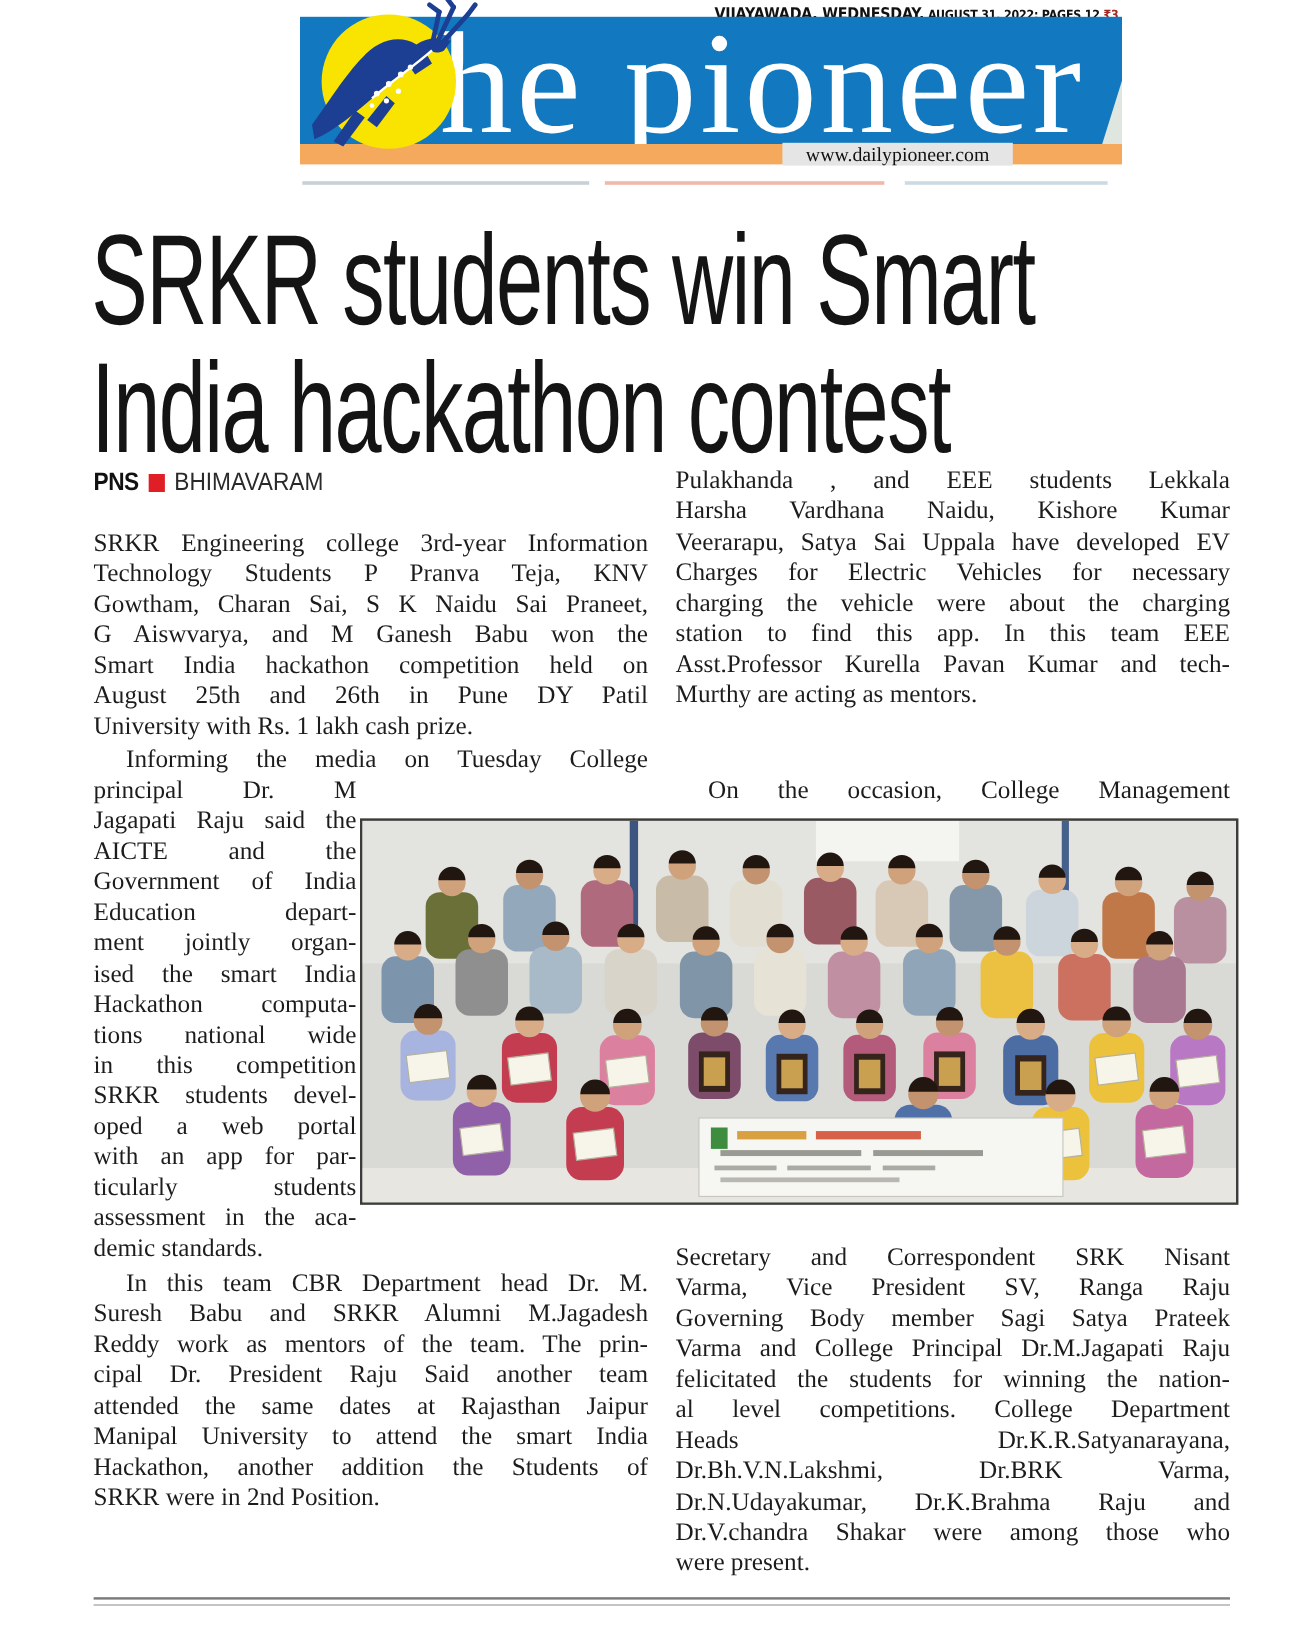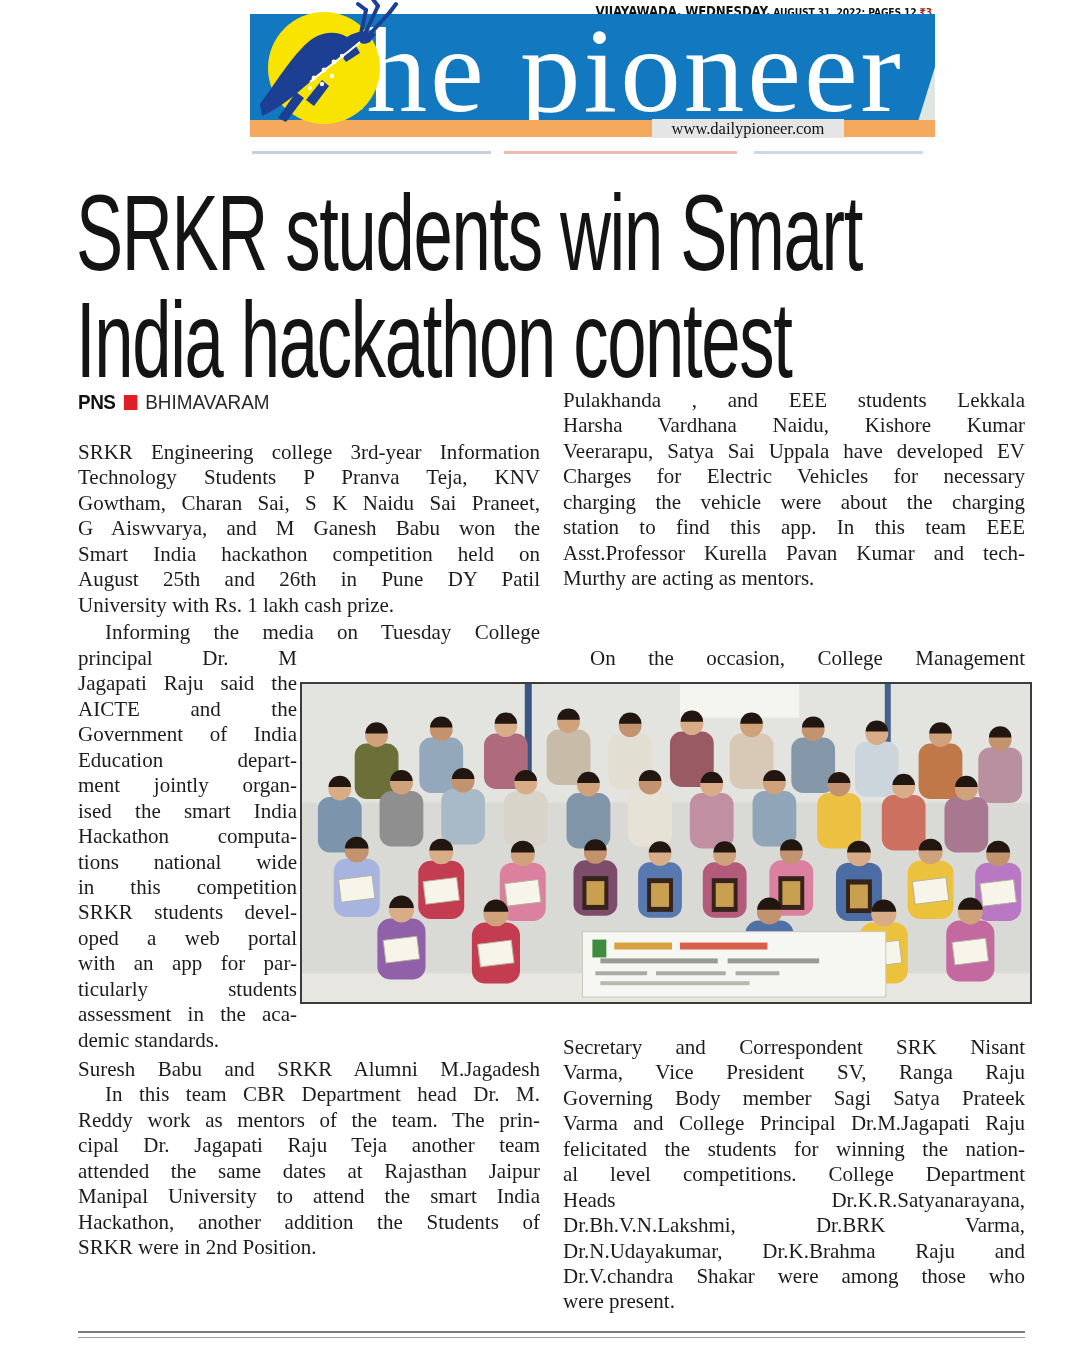--- a/index.html
+++ b/index.html
@@ -138,24 +138,24 @@
       <div class="tl j">tions national wide</div>
       <div class="tl j">in this competition</div>
       <div class="tl j">SRKR students devel-</div>
       <div class="tl j">oped a web portal</div>
       <div class="tl j">with an app for par-</div>
       <div class="tl j">ticularly students</div>
       <div class="tl j">assessment in the aca-</div>
       <div class="tl">demic standards.</div>
     </div>
   <div class="col" style="left:78px;top:1057px;width:462px;">
+      <div class="tl j ind">In this team  CBR Department head Dr. M.</div>
       <div class="tl j">Suresh Babu and SRKR Alumni M.Jagadesh</div>
-      <div class="tl j ind">In this team  CBR Department head Dr. M.</div>
       <div class="tl j">Reddy work as mentors of the team. The prin-</div>
-      <div class="tl j">cipal Dr. Jagapati Raju Teja another team</div>
+      <div class="tl j">cipal Dr. President Raju Said another team</div>
       <div class="tl j">attended the same dates at Rajasthan Jaipur</div>
       <div class="tl j">Manipal University to attend the smart India</div>
       <div class="tl j">Hackathon, another addition the Students of</div>
       <div class="tl">SRKR were in 2nd Position.</div>
     </div>
 
   <div class="col" style="left:563px;top:388px;width:462px;">
       <div class="tl j">Pulakhanda ,  and EEE students Lekkala</div>
       <div class="tl j">Harsha Vardhana Naidu, Kishore Kumar</div>
       <div class="tl j">Veerarapu,  Satya Sai Uppala have developed EV</div>

